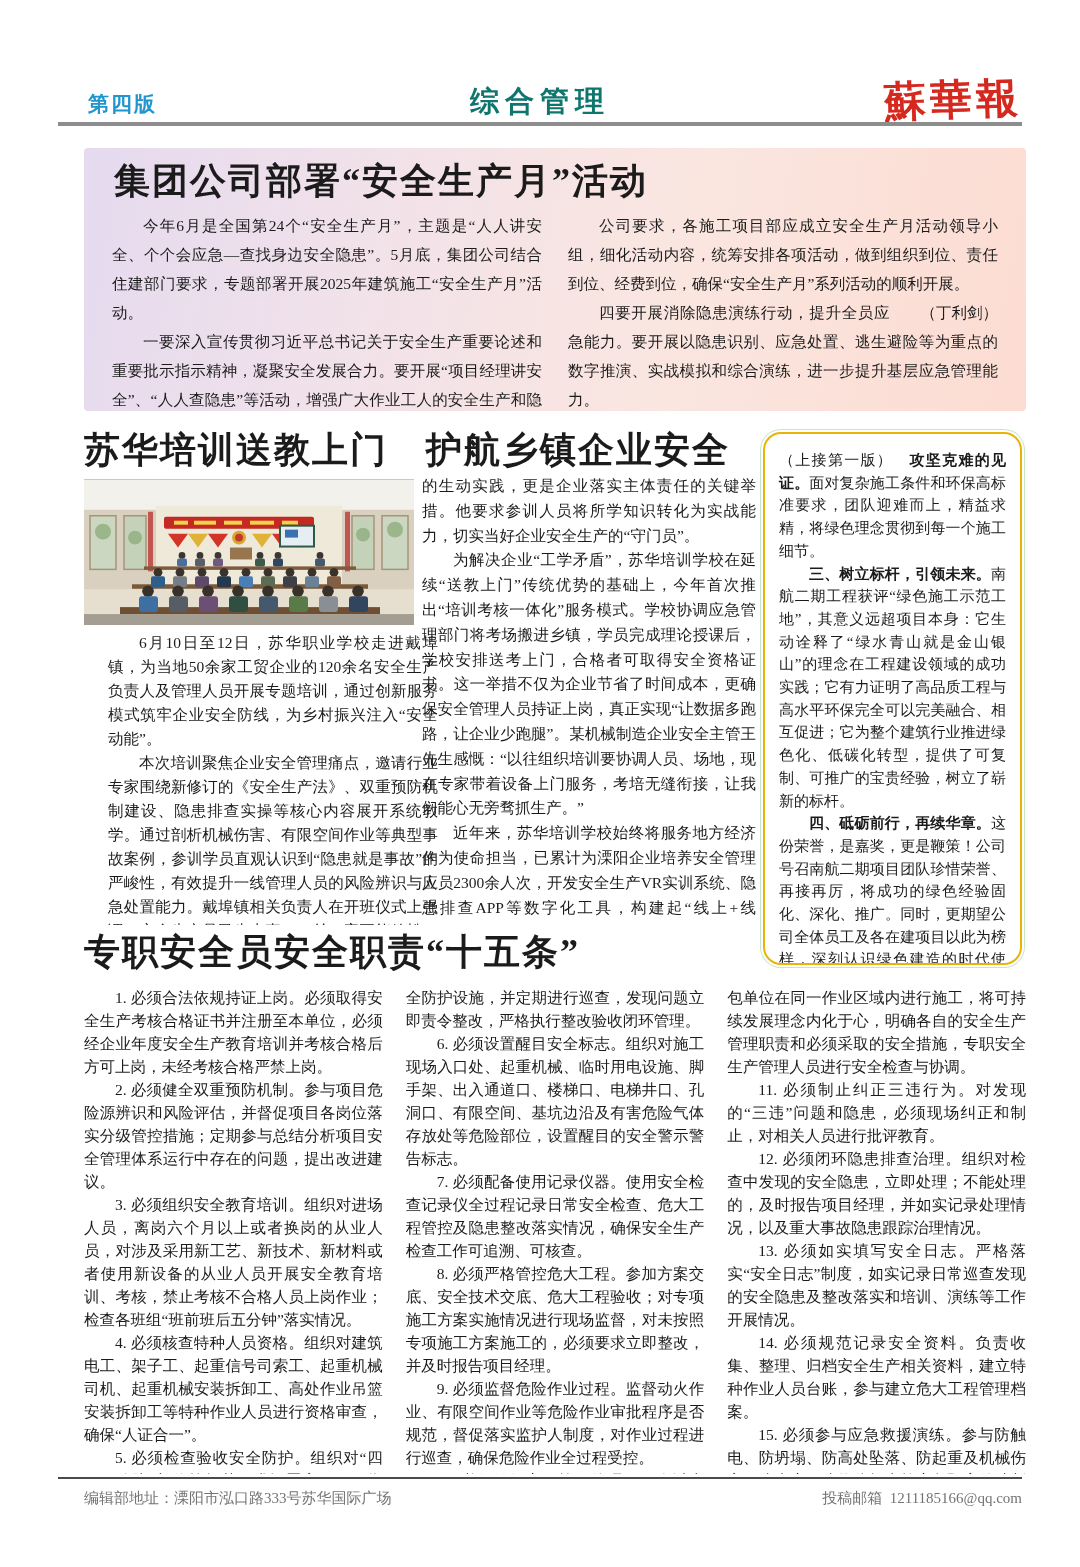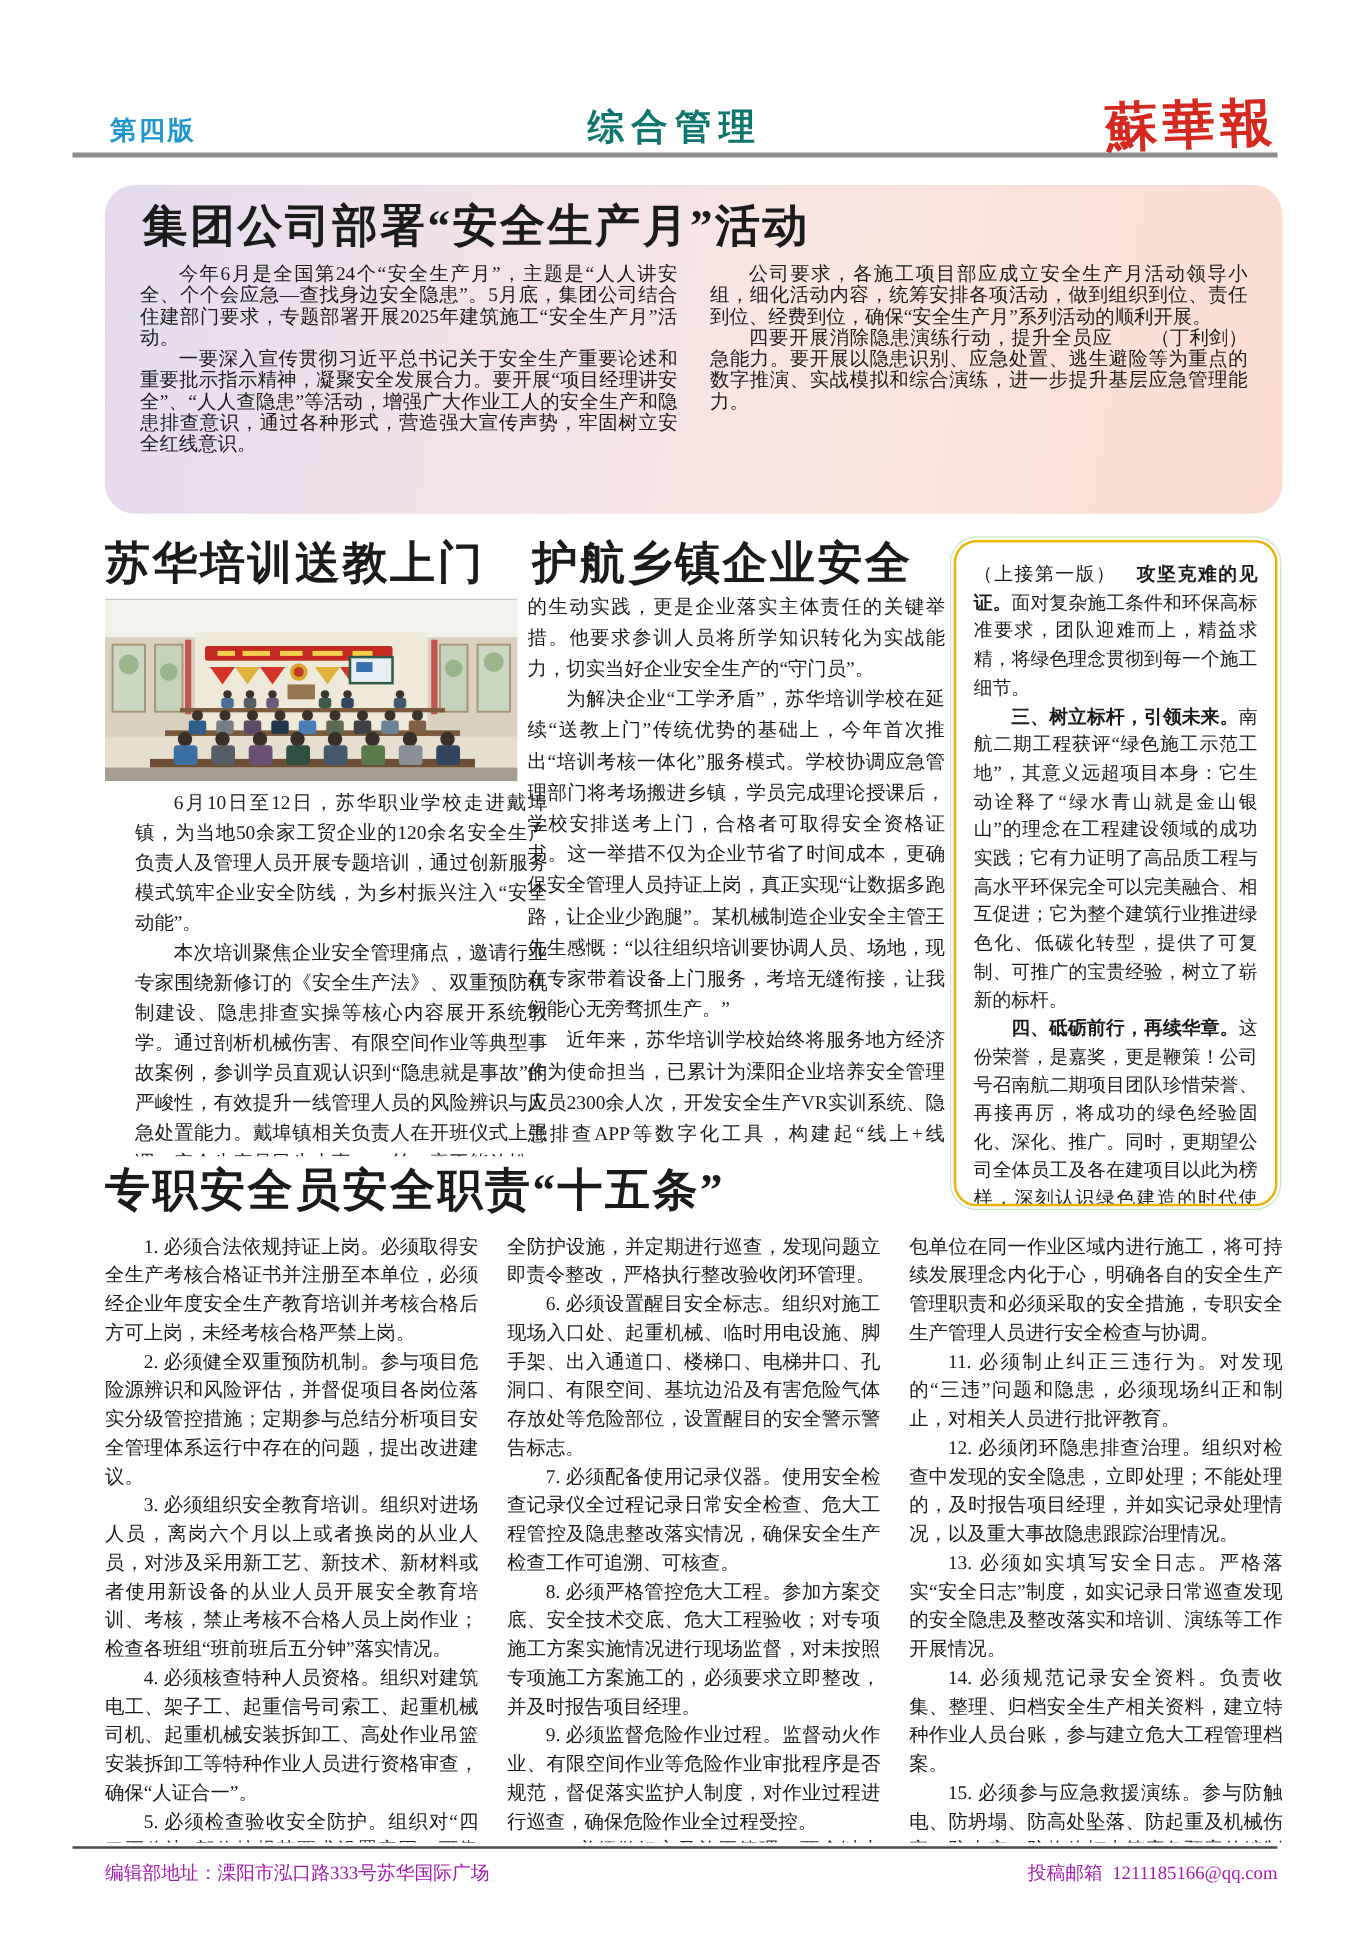--- a/index.html
+++ b/index.html
@@ -28,29 +28,29 @@
     font-size:42px; font-weight:bold; color:#d5281e;
     letter-spacing:4px; transform:rotate(-2deg);
   }
   .header-rule {
     position:absolute; left:58px; right:58px; top:122px; height:4px; background:#8d8d8d;
   }
 
   
   .top-box {
     position:absolute; left:84px; top:148px; width:942px; height:263px;
-    border-radius:24px; box-sizing:border-box;
+    border-radius:4px; box-sizing:border-box;
     background:linear-gradient(100deg,#e5daef 0%,#f2e2e9 32%,#fae6e0 62%,#fcdcd2 100%);
     overflow:hidden;
   }
   .top-box-title {
     margin:9px 0 2px 30px; font-size:36px; font-weight:bold; letter-spacing:2px;
   }
   .top-cols { display:flex; gap:26px; margin:5px 28px 0 28px; height:198px; overflow:hidden; }
-  .top-col { flex:1; font-size:15.5px; line-height:17px; }
+  .top-col { flex:1; font-size:15.5px; line-height:29px; }
 
   
   .mid-title {
     position:absolute; left:84px; top:426px;
     font-size:36px; font-weight:bold; letter-spacing:2px; white-space:nowrap;
   }
   .photo {
     position:absolute; left:84px; top:479px; width:330px; height:146px;
     border-top:1px solid #c9c9c9; box-sizing:border-box;
   }
@@ -82,21 +82,21 @@
   .bottom-cols {
     position:absolute; left:84px; top:986px; width:942px; height:488px;
     display:flex; gap:23px; overflow:hidden;
   }
   .bottom-col { flex:1; font-size:15.5px; line-height:23px; overflow:hidden; }
 
   
   .footer-rule { position:absolute; left:58px; right:58px; top:1477px; height:2px; background:#4a4a4a; }
   .footer-row {
     position:absolute; left:84px; right:58px; top:1489px;
-    display:flex; justify-content:space-between; font-size:15px; color:#a21caf;
+    display:flex; justify-content:space-between; font-size:15px; color:#737373;
   }
 </style>
 </head>
 <body>
 
 <div class="page">
 
   <div class="page-label">第四版</div>
   <div class="section-title">综合管理</div>
   <div class="masthead">蘇華報</div>

